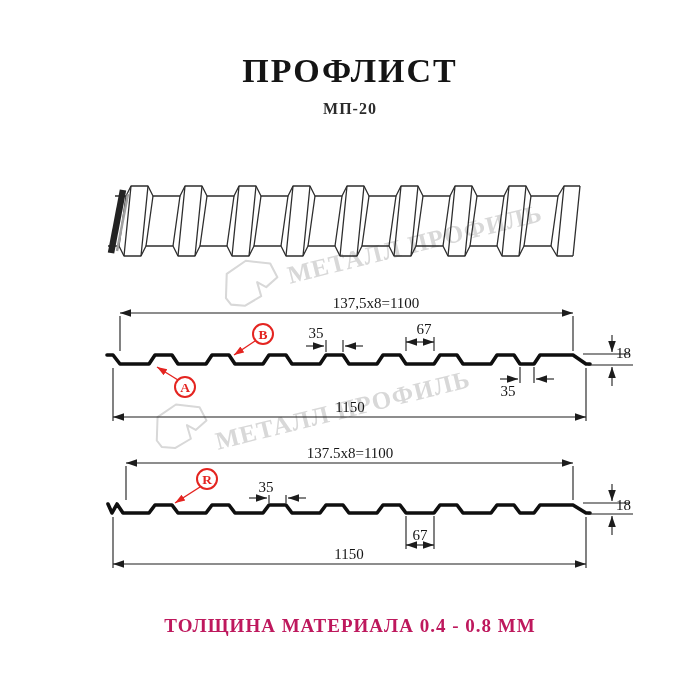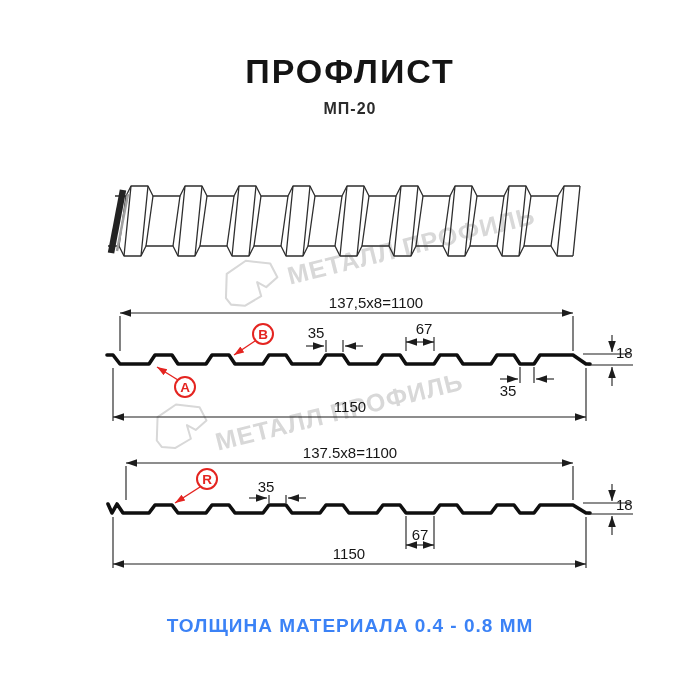--- a/index.html
+++ b/index.html
@@ -1,24 +1,24 @@
 <!DOCTYPE html>
 <html style="--accent: #e42420; --ink: #1c1c1c; --wm: #d8d8d8;"><head>
 <meta charset="utf-8">
 <style>
   :root{ --accent:#e42420; --ink:#1c1c1c; --wm:#d8d8d8; }
   html,body{margin:0;padding:0;background:#fff;}
   .stage{position:relative;width:700px;height:700px;background:#fff;overflow:hidden;
-         font-family:Liberation Sans, sans-serif;}
+         font-family:Liberation Serif, serif;}
   .title{position:absolute;left:0;right:0;top:52px;text-align:center;
          font-size:34px;font-weight:700;letter-spacing:2px;color:#141414;}
   .subtitle{position:absolute;left:0;right:0;top:100px;text-align:center;
          font-size:16px;font-weight:700;letter-spacing:1px;color:#2b2b2b;}
   .footnote{position:absolute;left:0;right:0;top:615px;text-align:center;
-         font-size:19px;font-weight:700;letter-spacing:1px;color:#3b82f6;}
+         font-size:19px;font-weight:700;letter-spacing:1px;color:#be185d;}
   .wm-text{position:absolute;white-space:nowrap;font-weight:700;font-size:25px;
          letter-spacing:1px;color:var(--wm);transform-origin:0 50%;z-index:1;}
   .wm1t{left:288px;top:262px;transform:rotate(-14deg);}
   .wm2t{left:216px;top:428px;transform:rotate(-14deg);}
   .wm-logo{position:absolute;z-index:1;}
   .wm1l{left:221px;top:258px;transform:rotate(-8deg);}
   .wm2l{left:151px;top:402px;transform:rotate(-8deg);}
   svg.draw{position:absolute;left:0;top:0;z-index:2;}
   .dl{stroke:var(--ink);stroke-width:1.1px;fill:none;}
   .p3{stroke:#2e2e2e;stroke-width:1.3px;fill:none;stroke-linejoin:round;}

